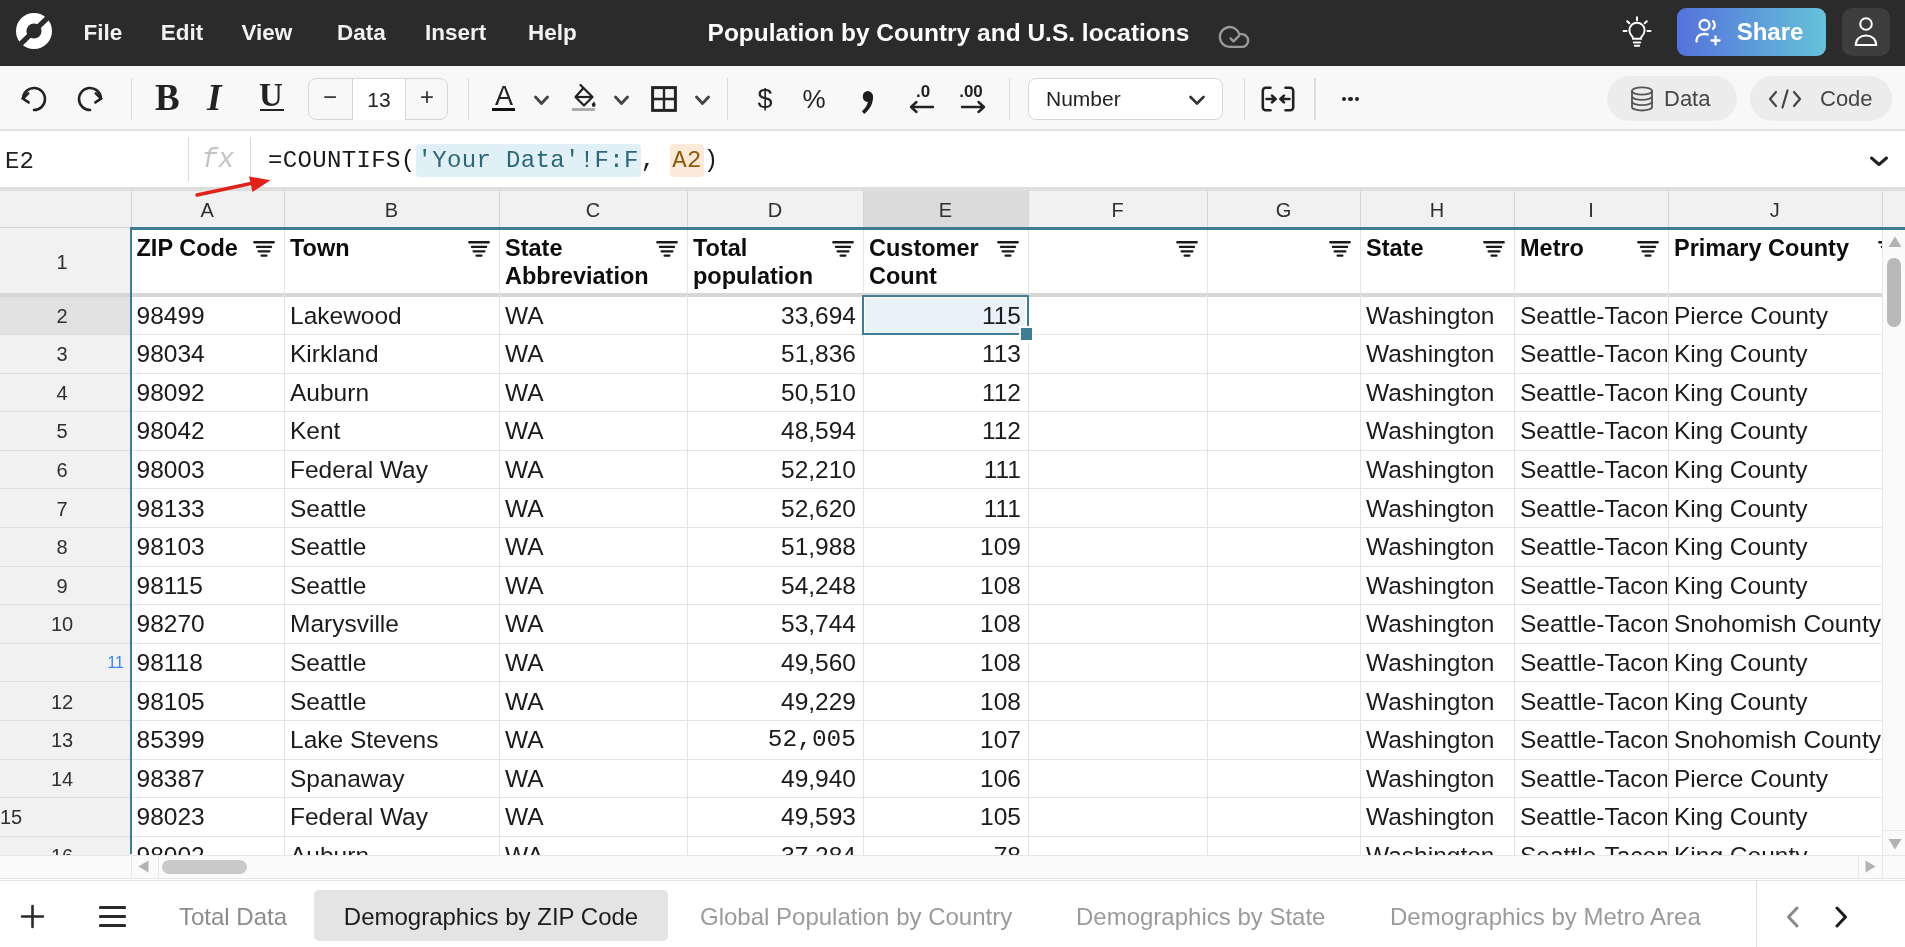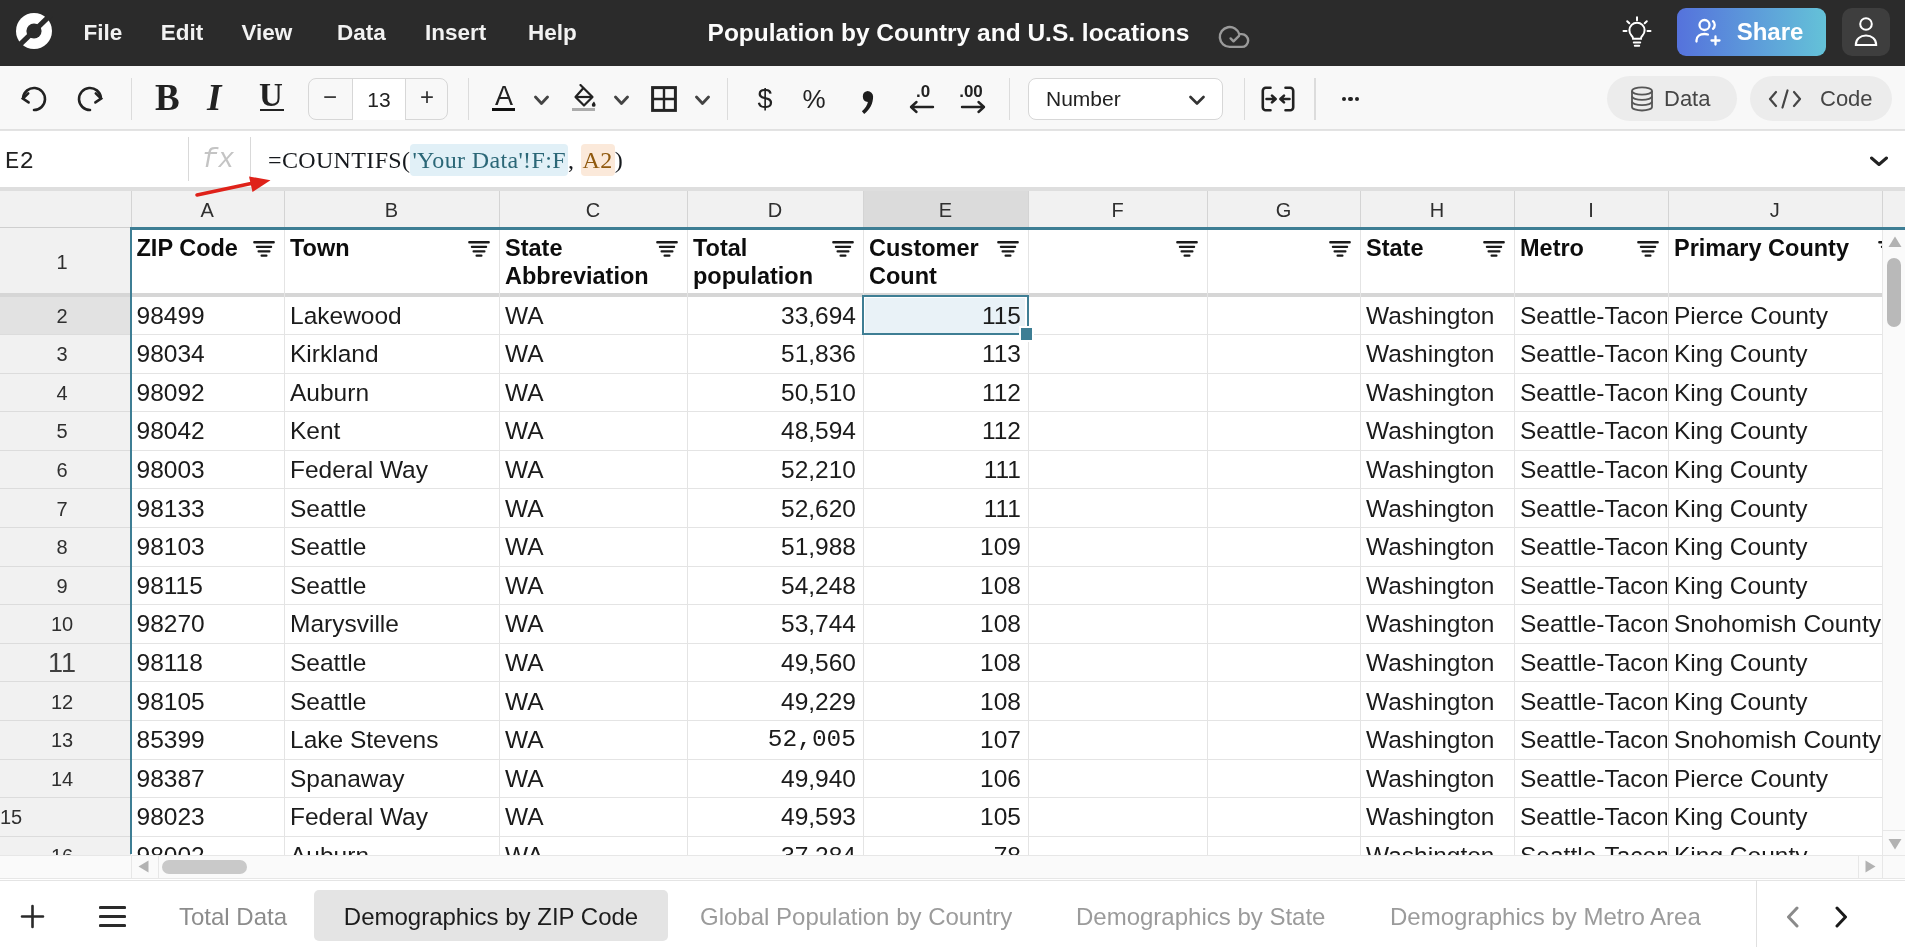--- a/index.html
+++ b/index.html
@@ -43,21 +43,21 @@
 <div style="position:absolute;left:0px;top:456.9px;width:124px;height:26px;line-height:26px;font-size:20px;color:#2f2f2f;font-weight:400;font-family:'Liberation Sans',sans-serif;text-align:center;white-space:pre;">6</div>
 <div style="position:absolute;left:0;top:449.8px;width:130.5px;height:1px;background:#dcdcdc"></div>
 <div style="position:absolute;left:0px;top:495.5px;width:124px;height:26px;line-height:26px;font-size:20px;color:#2f2f2f;font-weight:400;font-family:'Liberation Sans',sans-serif;text-align:center;white-space:pre;">7</div>
 <div style="position:absolute;left:0;top:488.4px;width:130.5px;height:1px;background:#dcdcdc"></div>
 <div style="position:absolute;left:0px;top:534.1px;width:124px;height:26px;line-height:26px;font-size:20px;color:#2f2f2f;font-weight:400;font-family:'Liberation Sans',sans-serif;text-align:center;white-space:pre;">8</div>
 <div style="position:absolute;left:0;top:527.0px;width:130.5px;height:1px;background:#dcdcdc"></div>
 <div style="position:absolute;left:0px;top:572.7px;width:124px;height:26px;line-height:26px;font-size:20px;color:#2f2f2f;font-weight:400;font-family:'Liberation Sans',sans-serif;text-align:center;white-space:pre;">9</div>
 <div style="position:absolute;left:0;top:565.6px;width:130.5px;height:1px;background:#dcdcdc"></div>
 <div style="position:absolute;left:0px;top:611.3px;width:124px;height:26px;line-height:26px;font-size:20px;color:#2f2f2f;font-weight:400;font-family:'Liberation Sans',sans-serif;text-align:center;white-space:pre;">10</div>
 <div style="position:absolute;left:0;top:604.2px;width:130.5px;height:1px;background:#dcdcdc"></div>
-<div style="position:absolute;left:0px;top:649.9px;width:124px;height:26px;line-height:26px;font-size:27px;color:#404040;font-weight:400;font-family:'Liberation Sans',sans-serif;text-align:center;white-space:pre;">11</div>
+<div style="position:absolute;left:0px;top:649.9px;width:124px;height:26px;line-height:26px;font-size:16px;color:#3b82f6;font-weight:400;font-family:'Liberation Sans',sans-serif;text-align:right;white-space:pre;">11</div>
 <div style="position:absolute;left:0;top:642.8px;width:130.5px;height:1px;background:#dcdcdc"></div>
 <div style="position:absolute;left:0px;top:688.5px;width:124px;height:26px;line-height:26px;font-size:20px;color:#2f2f2f;font-weight:400;font-family:Liberation Sans, sans-serif;text-align:center;white-space:pre;">12</div>
 <div style="position:absolute;left:0;top:681.4px;width:130.5px;height:1px;background:#dcdcdc"></div>
 <div style="position:absolute;left:0px;top:727.1px;width:124px;height:26px;line-height:26px;font-size:20px;color:#2f2f2f;font-weight:400;font-family:'Liberation Sans',sans-serif;text-align:center;white-space:pre;">13</div>
 <div style="position:absolute;left:0;top:720.0px;width:130.5px;height:1px;background:#dcdcdc"></div>
 <div style="position:absolute;left:0px;top:765.7px;width:124px;height:26px;line-height:26px;font-size:20px;color:#2f2f2f;font-weight:400;font-family:'Liberation Sans',sans-serif;text-align:center;white-space:pre;">14</div>
 <div style="position:absolute;left:0;top:758.6px;width:130.5px;height:1px;background:#dcdcdc"></div>
 <div style="position:absolute;left:0px;top:804.3px;width:124px;height:26px;line-height:26px;font-size:20px;color:#2f2f2f;font-weight:400;font-family:'Liberation Sans',sans-serif;text-align:left;white-space:pre;">15</div>
 <div style="position:absolute;left:0;top:797.2px;width:130.5px;height:1px;background:#dcdcdc"></div>
 <div style="position:absolute;left:0px;top:842.9px;width:124px;height:26px;line-height:26px;font-size:20px;color:#2f2f2f;font-weight:400;font-family:'Liberation Sans',sans-serif;text-align:center;white-space:pre;">16</div>
@@ -499,19 +499,19 @@
 <div style="position:absolute;left:1750px;top:76px;width:142px;height:45px;border-radius:22.5px;background:#ececec"></div>
 <svg style="position:absolute;left:1768px;top:88px" width="34" height="22" viewBox="0 0 34 22" fill="none" stroke="#454545" stroke-width="2.2" stroke-linecap="round" stroke-linejoin="round">
 <path d="M8 4 2 11l6 7M26 4l6 7-6 7M19.5 2.5l-5 17"></path>
 </svg>
 <div style="position:absolute;left:1820px;top:83.5px;height:30px;line-height:30px;font-size:22px;color:#454545;font-weight:400;font-family:'Liberation Sans',sans-serif;text-align:left;white-space:pre;">Code</div>
 <div style="position:absolute;left:0;top:129.5px;width:1905px;height:57.5px;background:#ffffff;border-top:1px solid #e3e3e3"></div>
 <div style="position:absolute;left:5px;top:147.0px;height:30px;line-height:30px;font-size:24px;color:#222;font-weight:400;font-family:'Liberation Mono',monospace;text-align:left;white-space:pre;">E2</div>
 <div style="position:absolute;left:188px;top:137px;width:1.4px;height:44px;background:#d9d9d9"></div>
 <div style="position:absolute;left:200px;top:145.0px;width:36px;height:30px;line-height:30px;font-size:27px;color:#c4c4c4;font-weight:400;font-family:'Liberation Mono',monospace;text-align:center;white-space:pre;"><i>fx</i></div>
 <div style="position:absolute;left:250px;top:137px;width:1.4px;height:44px;background:#d9d9d9"></div>
-<div style="position:absolute;left:268px;top:144px;height:33px;line-height:33px;font-family:Liberation Serif, serif;font-size:24px;color:#16191d;white-space:pre;letter-spacing:0.35px">=COUNTIFS(<span style="background:#e1f0f7;color:#2b6777;border-radius:4px;padding:3px 2px">'Your Data'!F:F</span>, <span style="background:#fbe9da;color:#90590e;border-radius:4px;padding:3px 2px">A2</span>)</div>
+<div style="position:absolute;left:268px;top:144px;height:33px;line-height:33px;font-family:Liberation Mono, monospace;font-size:24px;color:#16191d;white-space:pre;letter-spacing:0.35px">=COUNTIFS(<span style="background:#e1f0f7;color:#2b6777;border-radius:4px;padding:3px 2px">'Your Data'!F:F</span>, <span style="background:#fbe9da;color:#90590e;border-radius:4px;padding:3px 2px">A2</span>)</div>
 <svg style="position:absolute;left:1870.4px;top:155.5px" width="18" height="11" viewBox="0 0 18 11" fill="none" stroke="#222" stroke-width="3" stroke-linecap="round" stroke-linejoin="round">
     <path d="M1.5 2 9.0 8.5 16.5 2"></path>
   </svg>
 <svg style="position:absolute;left:190px;top:168px" width="90" height="35" viewBox="0 0 90 35">
 <path d="M7 27 61 15.6" stroke="#df221a" stroke-width="3.6" fill="none" stroke-linecap="round"></path>
 <polygon points="80.5,12.2 59,8.4 62.5,23.9" fill="#df221a"></polygon>
 </svg>
 </body></html>

